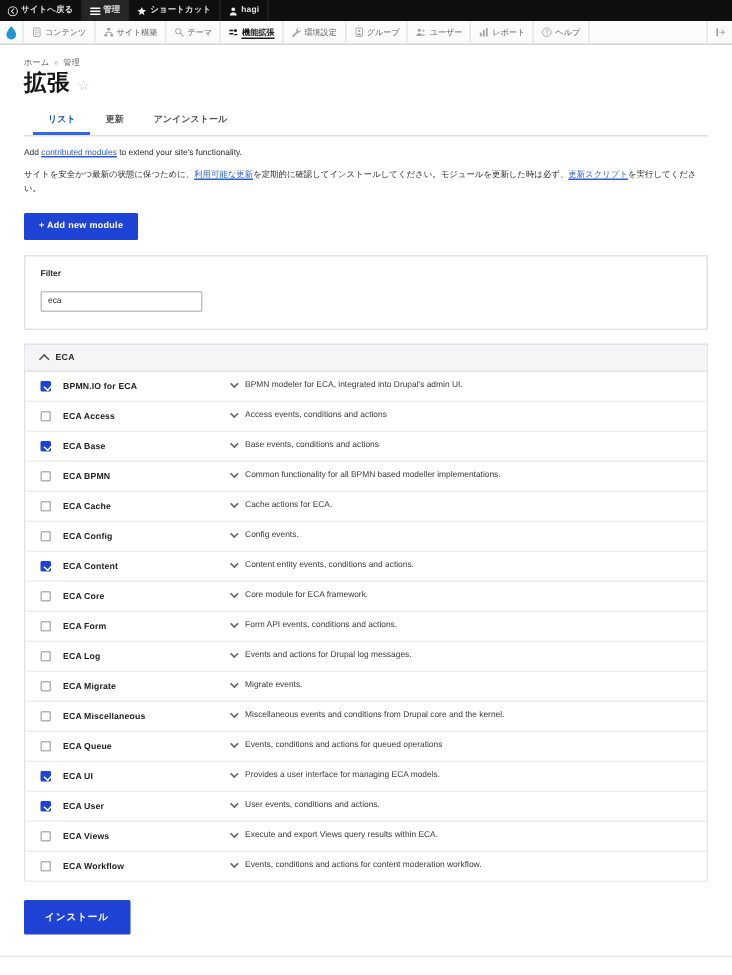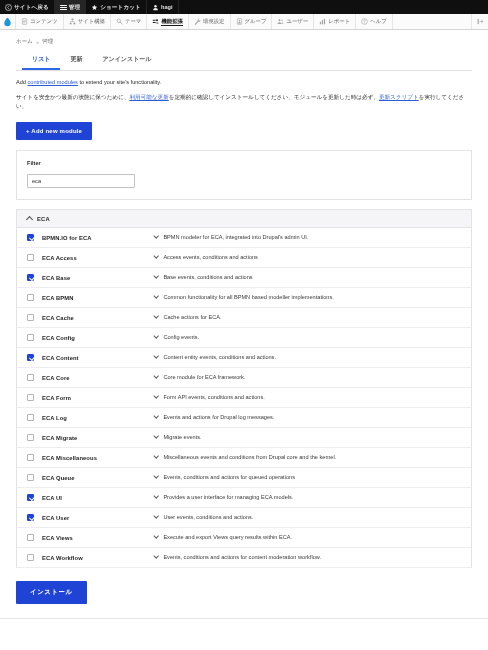--- a/index.html
+++ b/index.html
@@ -382,20 +382,24 @@
       </svg>
   </div>
 </div>
 
 <div class="page-head">
   <div class="breadcrumb">
     <span class="bc-link">ホーム</span>
     <span class="bc-sep">»</span>
     <span class="bc-link">管理</span>
   </div>
+  <div class="page-title-row">
+    <h1 class="page-title">拡張</h1>
+    <span class="star">☆</span>
+  </div>
 
   <div class="tabs">
     <div class="tab active"><span>リスト</span></div>
     <div class="tab"><span>更新</span></div>
     <div class="tab"><span>アンインストール</span></div>
   </div>
 </div>
 
 <div class="intro">
   <p>

